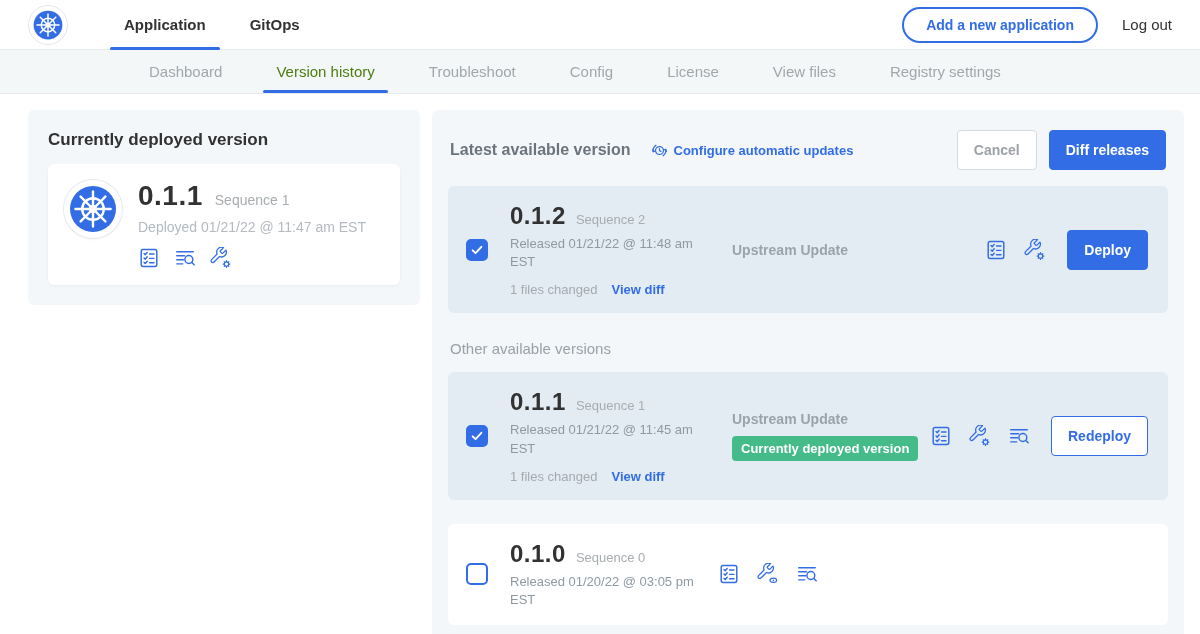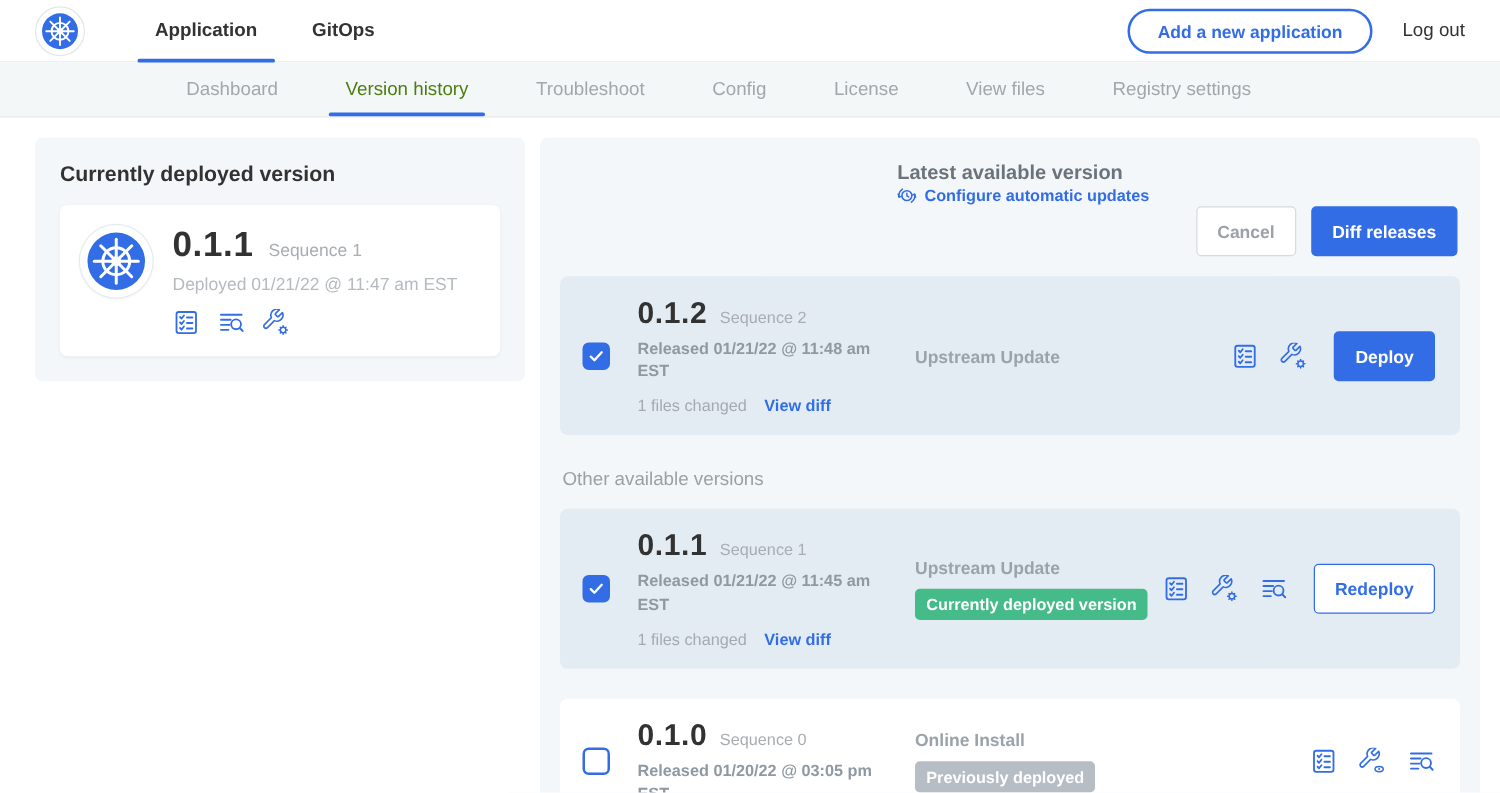--- a/index.html
+++ b/index.html
@@ -47,21 +47,21 @@
   .dv-version { font-size:28px; font-weight:800; color:#323232; letter-spacing:.5px; }
   .dv-seq { font-size:14px; color:#a8adb1; }
   .dv-deployed { font-size:14px; color:#b4bac0; margin-top:7px; }
   .icon-row { display:flex; gap:14px; margin-top:12px; }
   .ic { width:22px; height:22px; color:var(--accent,#326de6); cursor:pointer; }
   .ic svg { width:100%; height:100%; display:block; }
 
   
   .available-panel { flex:1; background:var(--panel-bg,#f4f7f9); border-radius:6px;
     padding:14px 16px 18px; }
-  .avail-header { display:flex; align-items:center; margin:6px 2px 16px;flex-direction:column; }
+  .avail-header { display:flex; align-items:center; margin:6px 2px 16px; }
   .avail-title { font-size:16px; font-weight:700; color:#6b737b; }
   .hlink { display:flex; align-items:center; gap:6px; margin-left:20px;
     color:var(--accent,#326de6); font-size:13px; font-weight:700; cursor:pointer; }
   .hlink .ic { width:17px; height:17px; }
   .header-actions { margin-left:auto; display:flex; gap:12px; }
   .btn { border-radius:4px; font-size:14px; font-weight:700; padding:11px 16px; }
   .btn-cancel { background:#fff; border:1px solid #d6dade; color:#9ba1a7; }
   .btn-primary { background:var(--accent,#326de6); border:1px solid var(--accent,#326de6); color:#fff; }
   .btn-outline { background:#fff; border:1px solid var(--accent,#326de6); color:var(--accent,#326de6); }
 
@@ -71,21 +71,21 @@
   .checkbox { width:22px; height:22px; border-radius:5px; border:2px solid var(--accent,#326de6);
     background:#fff; display:grid; place-items:center; cursor:pointer; flex:0 0 auto; }
   .checkbox svg { width:14px; height:14px; display:none; }
   .checkbox.checked { background:var(--accent,#326de6); }
   .checkbox.checked svg { display:block; }
 
   .v-info { margin-left:22px; width:208px; flex:0 0 auto; }
   .v-line { display:flex; align-items:baseline; gap:10px; }
   .v-num { font-size:24px; font-weight:800; color:#323232; letter-spacing:.5px; }
   .v-seq { font-size:13px; color:#a8adb1; }
-  .v-released { font-size:13px; font-weight:700; color:#8f99a2; margin-top:5px; line-height:1.4; max-width:198px; }
+  .v-released { font-size:13px; font-weight:400; color:#8f99a2; margin-top:5px; line-height:1.4; max-width:198px; }
   .v-diff { display:flex; align-items:center; gap:14px; margin-top:11px; font-size:13px; color:#a4aab0; }
   .view-diff { color:var(--accent,#326de6); font-weight:700; cursor:pointer; }
 
   .v-source { flex:1; padding-left:14px; }
   .source-label { font-size:14px; font-weight:700; color:#9aa3ac; }
   .badge { display:inline-block; margin-top:9px; padding:5px 9px; border-radius:4px;
     color:#fff; font-size:13px; font-weight:700; }
   .badge-green { background:var(--badge-green,#44bb88); }
   .badge-gray  { background:var(--badge-gray,#b6bdc5); }
 
@@ -373,24 +373,20 @@
       <span class="checkbox">
         
       </span>
       <div class="v-info">
         <div class="v-line">
           <span class="v-num">0.1.0</span>
           <span class="v-seq">Sequence 0</span>
         </div>
         <div class="v-released">Released 01/20/22 @ 03:05 pm EST</div>
       </div>
-      <div class="v-source">
-        <div class="source-label">Online Install</div>
-        <span class="badge badge-gray">Previously deployed</span>
-      </div>
       <div class="v-actions">
         <span class="ic">
             <svg>
               <use href="#i-checklist"></use>
             </svg>
           </span>
         <span class="ic">
             <svg>
               <use href="#i-wrench-eye"></use>
             </svg>

